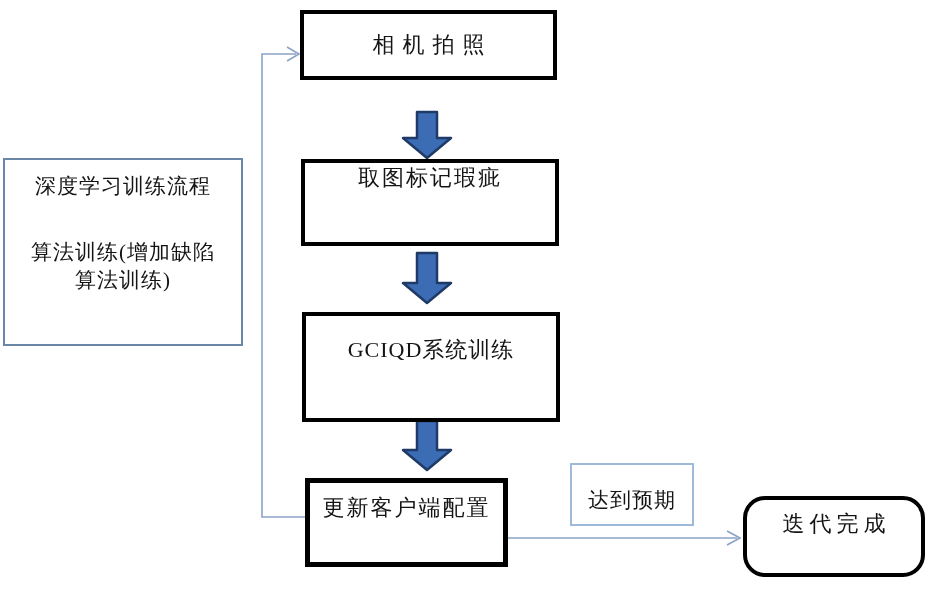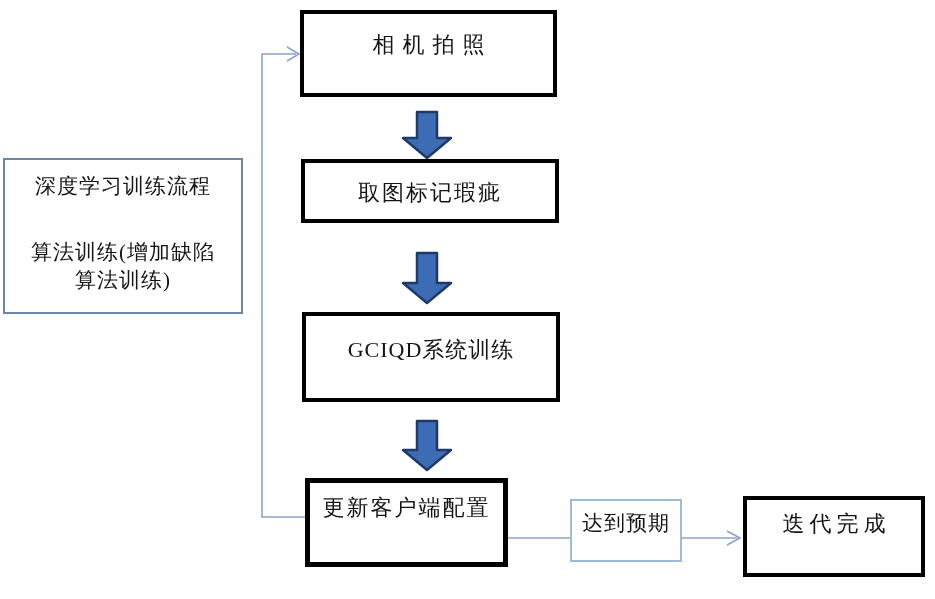--- a/index.html
+++ b/index.html
@@ -14,40 +14,40 @@
     position:absolute; left:0; top:0; width:935px; height:599px;
     z-index:0; pointer-events:none;
   }
   .box {
     position:absolute; box-sizing:border-box; background:#ffffff;
     text-align:center; color:#141414; z-index:1;
   }
   .thick { border:4px solid #000000; }
   .node-label { display:block; font-size:22px; line-height:30px; }
 
-  .note-box      { left:3px;   top:158px; width:240px; height:156px; border:2px solid #6b87a8; padding-top:12px; }
+  .note-box      { left:3px;   top:158px; width:240px; height:188px; border:2px solid #6b87a8; padding-top:12px; }
   .note-line     { display:block; font-size:21px; line-height:28px; letter-spacing:1px; }
   .note-gap      { margin-top:38px; }
 
-  .camera-box    { left:300px; top:10px;  width:257px; height:87px;  padding-top:16px;text-align:center; }
+  .camera-box    { left:300px; top:10px;  width:257px; height:70px;  padding-top:16px;text-align:center; }
   .camera-box .node-label { letter-spacing:8px; text-indent:8px; }
 
-  .mark-box      { left:301px; top:159px; width:258px; height:64px;  padding-top:15px; }
+  .mark-box      { left:301px; top:159px; width:258px; height:87px;  }
   .mark-box .node-label { letter-spacing:2px; }
 
-  .train-box     { left:302px; top:312px; width:258px; height:90px;  padding-top:19px; }
+  .train-box     { left:302px; top:312px; width:258px; height:110px;  padding-top:19px; }
   .train-box .node-label { letter-spacing:1px; }
 
   .update-box    { left:305px; top:478px; width:203px; height:89px; border-width:5px; padding-top:10px; }
   .update-box .node-label { letter-spacing:2px; }
 
-  .expect-box    { left:570px; top:463px; width:112px; height:63px;  border:2px solid #9fb9d8; padding-top:7px;margin-top:36px; }
+  .expect-box    { left:570px; top:463px; width:124px; height:63px;  border:2px solid #9fb9d8; padding-top:20px; }
   .expect-box .node-label { font-size:21px; letter-spacing:1px; }
 
-  .done-box      { left:743px; top:496px; width:182px; height:81px;  padding-top:9px; }
+  .done-box      { left:743px; top:496px; width:182px; height:81px;  padding-top:9px;border-radius:22px; }
   .done-box .node-label { letter-spacing:5px; text-indent:5px; }
 </style>
 </head>
 <body>
 
 <div class="canvas">
 
   <svg class="overlay" viewBox="0 0 935 599">
 
     <path d="M 305 517 L 262 517 L 262 54 L 296 54" fill="none" stroke-width="1.6" stroke="#8ba3c7"></path>

